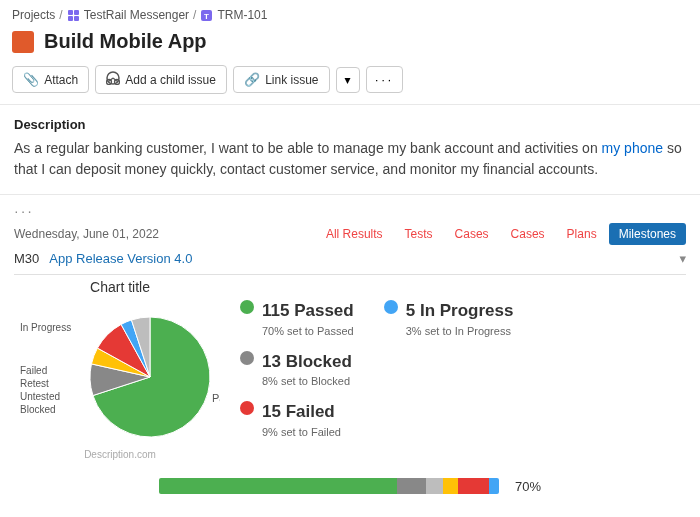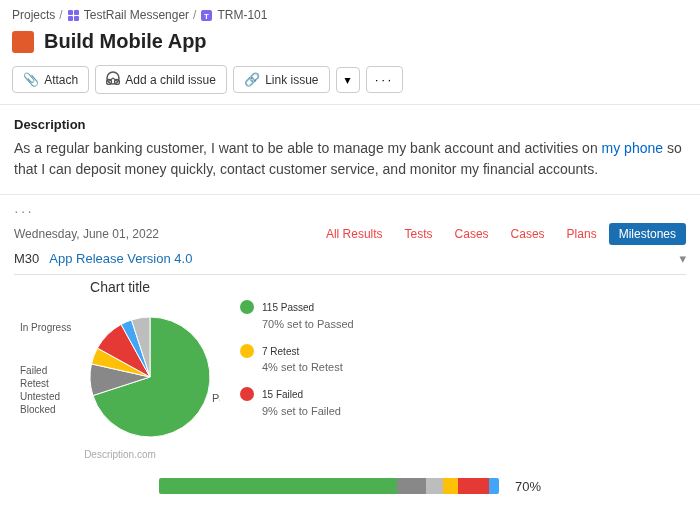--- a/index.html
+++ b/index.html
@@ -197,21 +197,21 @@
       align-items: flex-start;
       gap: 8px;
     }
     .legend-dot {
       width: 14px; height: 14px;
       border-radius: 50%;
       flex-shrink: 0;
       margin-top: 1px;
     }
     .legend-text { font-size: 12px; color: #333; line-height: 1.4; }
-    .legend-text strong { font-weight: 400; font-size: 10px; text-align: right; }
+    .legend-text strong { font-weight: 700; font-size: 17px; text-align: right; }
     .legend-sub { font-size: 11px; color: #666; }
     .highcharts-label {
       text-align: center;
       font-size: 10px;
       color: #aaa;
       padding-top: 2px;
     }
     .progress-bar-section {
       display: flex;
       align-items: center;
@@ -354,26 +354,32 @@
   <div class="legend-right">
     <div class="legend-group" id="legend-container">
 
     <div style="display: flex; gap: 30px; align-items: flex-start;">
           <div style="display: flex; flex-direction: column; gap: 10px;">
             <div class="legend-row">
               <div class="legend-dot" style="background: rgb(76, 175, 80);"></div>
               <div class="legend-text"><strong>115 Passed</strong><br><span class="legend-sub">70% set to Passed</span></div>
             </div>
             <div class="legend-row">
-              <div class="legend-dot" style="background: rgb(255, 193, 7);"></div>
-              <div class="legend-text"><strong>7 Retest</strong><br><span class="legend-sub">4% set to Retest</span></div>
+              <div class="legend-dot" style="background: rgb(136, 136, 136);"></div>
+              <div class="legend-text"><strong>13 Blocked</strong><br><span class="legend-sub">8% set to Blocked</span></div>
             </div>
             <div class="legend-row">
               <div class="legend-dot" style="background: rgb(229, 57, 53);"></div>
               <div class="legend-text"><strong>15 Failed</strong><br><span class="legend-sub">9% set to Failed</span></div>
+            </div>
+          </div>
+          <div style="display: flex; flex-direction: column; gap: 10px;">
+            <div class="legend-row">
+              <div class="legend-dot" style="background: rgb(66, 165, 245);"></div>
+              <div class="legend-text"><strong>5 In Progress</strong><br><span class="legend-sub">3% set to In Progress</span></div>
             </div>
           </div>
         </div>
       </div>
   </div>
 </div>
 
 <div class="progress-bar-section">
   <div class="progress-bar-track" id="progress-bar">
       <div style="width: 70%; background: rgb(76, 175, 80); height: 100%;"></div>

